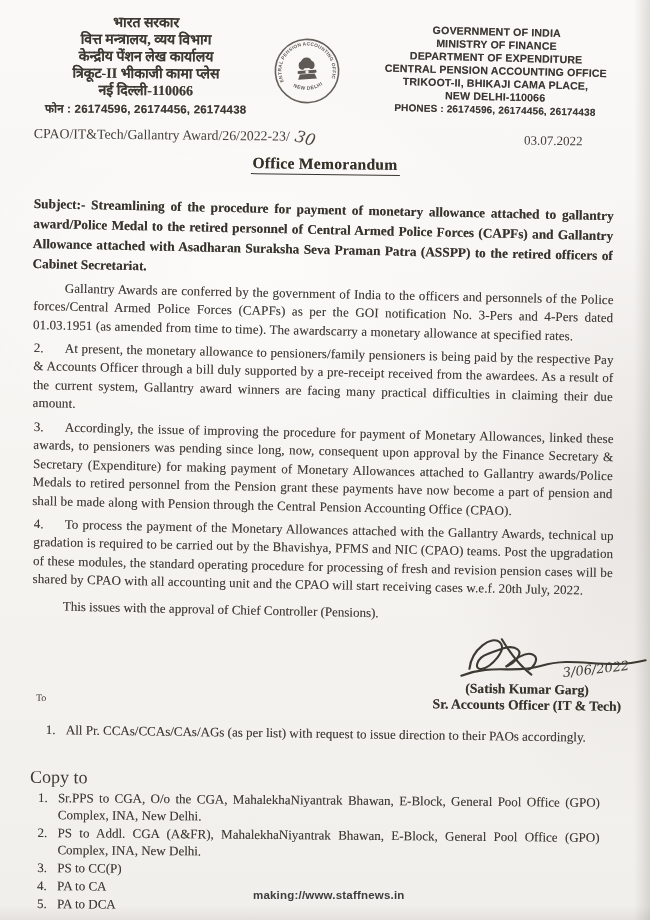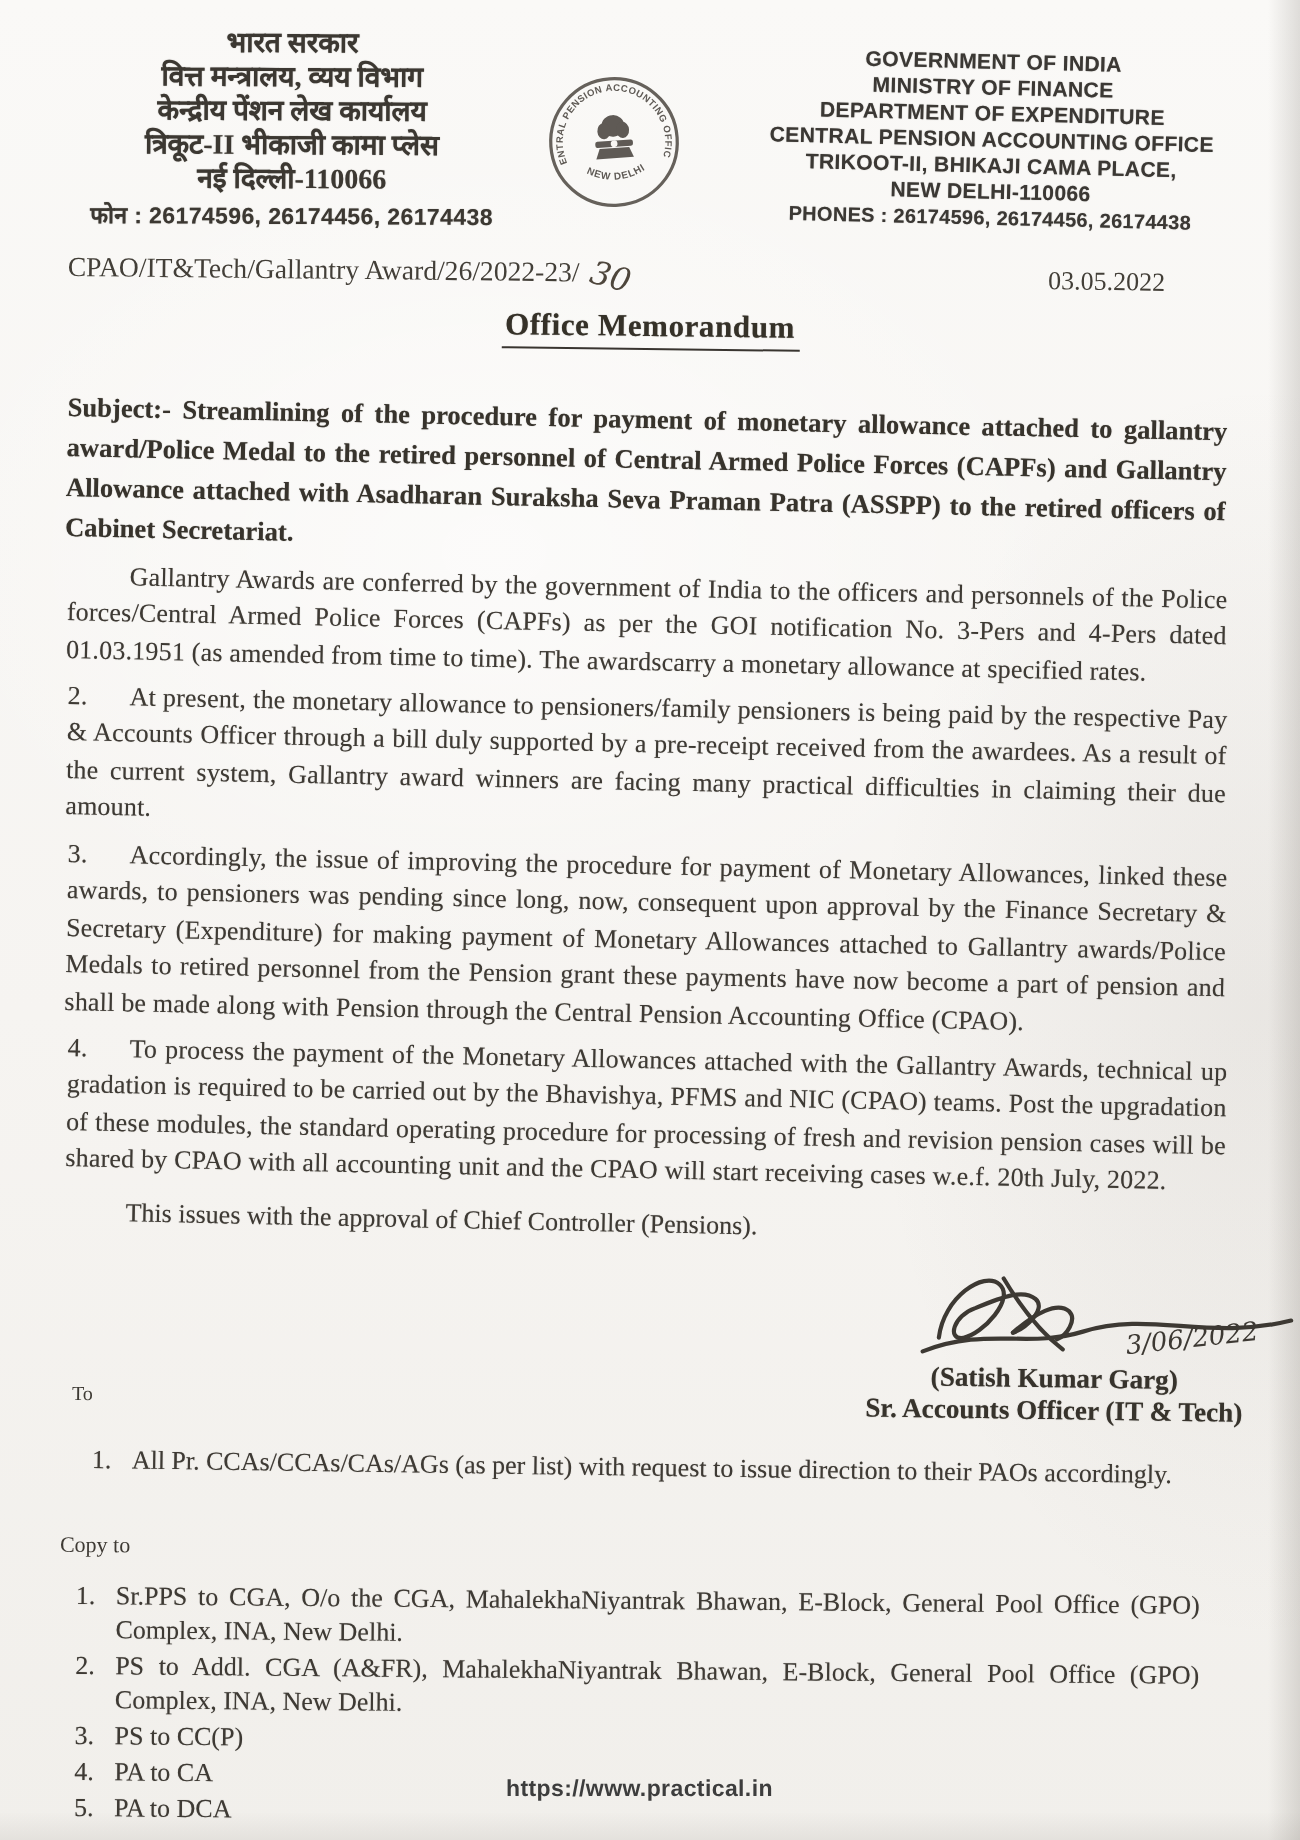--- a/index.html
+++ b/index.html
@@ -77,21 +77,21 @@
   
   .signature-block{position:absolute;left:412px;top:628px;width:232px;text-align:center;
                    transform:rotate(0.8deg);transform-origin:0 0;}
   .sig-scribble{display:block;margin:0 auto -6px 40px;}
   .sig-name{font-weight:bold;font-size:13.6px;color:#37332c;text-shadow:0 0 0.5px rgba(55,51,44,0.55);}
   .sig-desig{font-weight:bold;font-size:13.6px;color:#37332c;text-shadow:0 0 0.5px rgba(55,51,44,0.55);}
 
   
   .to-label{position:absolute;left:36px;top:692px;font-size:10px;transform:rotate(0.6deg);}
   .to-list{position:absolute;left:46px;top:721px;width:568px;transform:rotate(0.8deg);transform-origin:0 0;}
-  .copy-label{position:absolute;left:30px;top:767px;font-size:11px;transform:rotate(0.5deg);}
+  .copy-label{position:absolute;left:30px;top:767px;font-size:18px;transform:rotate(0.5deg);}
   .copy-list{position:absolute;left:38px;top:789px;width:562px;transform:rotate(0.5deg);transform-origin:0 0;}
   .citem{display:flex;font-size:13px;line-height:17px;margin-bottom:1px;
          text-shadow:0 0 0.45px rgba(62,58,52,0.45);}
   .cnum{flex:none;width:20px;}
   .ctext{flex:1;text-align:justify;}
   .to-list .ctext{text-align:justify;}
 
   
   .watermark{
     position:absolute;left:253px;top:889px;
@@ -143,21 +143,21 @@
     <div>DEPARTMENT OF EXPENDITURE</div>
     <div>CENTRAL PENSION ACCOUNTING OFFICE</div>
     <div>TRIKOOT-II, BHIKAJI CAMA PLACE,</div>
     <div>NEW DELHI-110066</div>
     <div class="e-phone">PHONES : 26174596, 26174456, 26174438</div>
   </div>
 
   <div class="ref-line">
     <span>CPAO/IT&amp;Tech/Gallantry Award/26/2022-23/</span><span class="handwritten-no">30</span>
   </div>
-  <div class="doc-date">03.05.2022</div>
+  <div class="doc-date">03.07.2022</div>
 
   <div class="title-wrap">
     <span class="title">Office Memorandum</span>
   </div>
 
   <div class="doc-body">
     <p class="subject tilt">Subject:- Streamlining of the procedure for payment of monetary allowance attached to gallantry award/Police Medal to the retired personnel of Central Armed Police Forces (CAPFs) and Gallantry Allowance attached with Asadharan Suraksha Seva Praman Patra (ASSPP) to the retired officers of Cabinet Secretariat.</p>
 
     <p class="para tilt indent">
       <span>Gallantry Awards are conferred by the government of India to the officers and personnels of the Police forces/Central Armed Police Forces (CAPFs) as per the GOI notification No. 3-Pers and 4-Pers dated 01.03.1951 (as amended from time to time). The awardscarry a monetary allowance at specified rates.</span>
@@ -217,15 +217,15 @@
     <div class="citem">
       <span class="cnum">4.</span>
       <span class="ctext">PA to CA</span>
     </div>
     <div class="citem">
       <span class="cnum">5.</span>
       <span class="ctext">PA to DCA</span>
     </div>
   </div>
 
-  <div class="watermark">https://www.practical.in</div>
+  <div class="watermark">making://www.staffnews.in</div>
 
 </div>
 
 </body></html>

